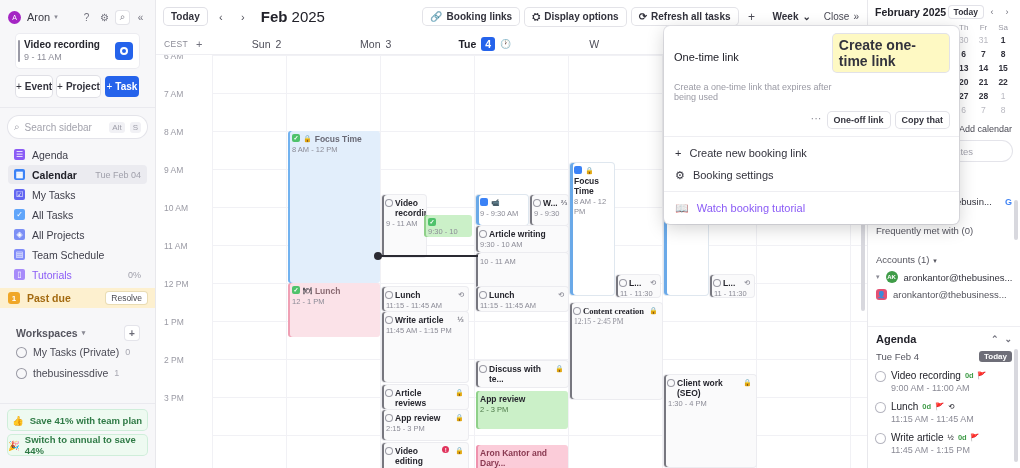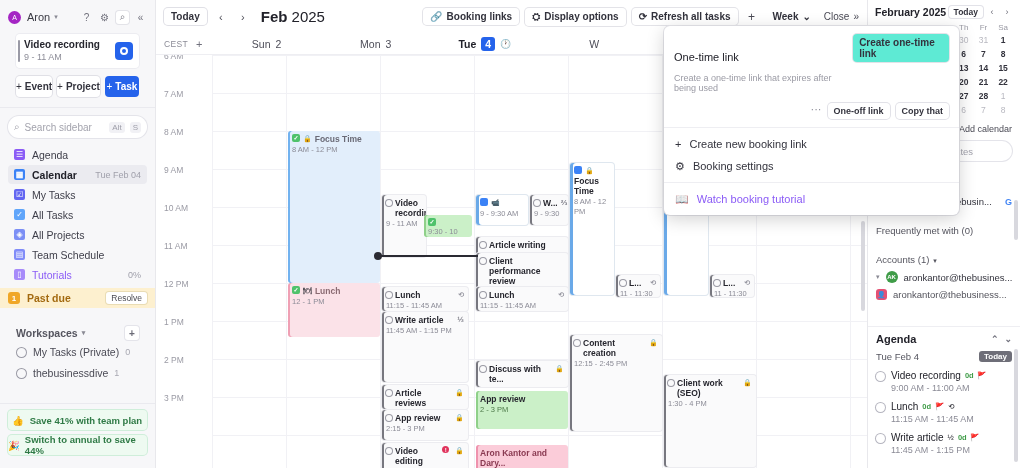--- a/index.html
+++ b/index.html
@@ -126,22 +126,22 @@
   .red-dot { width:7px; height:7px; border-radius:50%; background:#e0335c; color:#fff; font-size:6px;
              display:flex; align-items:center; justify-content:center; margin-left:auto; flex:none;}
   .nowline { position:absolute; height:2px; background:#2a2a32; }
   .nowline .knob { position:absolute; left:-4px; top:-3px; width:8px; height:8px; border-radius:50%; background:#2a2a32; }
 
   
   .dropdown { position:absolute; left:508px; top:26px; width:295px; background:#fff; border-radius:6px;
               box-shadow: 0 4px 18px rgba(0,0,0,.18), 0 0 0 1px #e7e7ec; z-index: 40; }
   .dd-row { padding: 8px 10px; display:flex; align-items:flex-start; }
   .dd-title { font-size:11px; color:#22222a;margin-top:17px; }
-  .dd-sub { font-size:9px; color:#9a9aa4; margin-top:10px; }
-  .dd-btn { font-size:10px; font-weight:bold; color:#33333d; background:#5eead4; box-shadow:0 0 0 1px #e2e2e8;
+  .dd-sub { font-size:9px; color:#9a9aa4; margin-top:19px; }
+  .dd-btn { font-size:14px; font-weight:bold; color:#33333d; background:#fef9c3; box-shadow:0 0 0 1px #e2e2e8;
             border-radius:4px; padding:3px 6px; margin-left:auto; }
   .dd-btn2 { font-size:9px; font-weight:bold; color:#33333d; background:#fff; box-shadow:0 0 0 1px #e2e2e8;
              border-radius:4px; padding:3px 6px; margin-left:6px; }
   .dots { color:#8b8b96; font-size:11px; margin-left:auto; }
   .dd-sep { height:1px; background:#eeeef2; }
   .dd-item { height:22px; display:flex; align-items:center; gap:8px; padding:0 11px; font-size:11px; color:#33333d; }
   .dd-item.purple { color:#8b5cf6; }
 
   
   .rsb { width: 152px; height:468px; background:#fff; position:relative; }
@@ -460,32 +460,28 @@
         <div class="tm">9 - 9:30 AM</div>
       </div>
       <div class="ev task" style="left:374px; top:140px; width:38px; height:30px;">
         <div class="tt">
           <span class="circ"></span>
           <span>W...</span>
           <span class="frac">⅔</span>
         </div>
         <div class="tm">9 - 9:30 ...</div>
       </div>
-      <div class="ev task" style="left:320px; top:182px; width:92px; height:26px;">
+      <div class="ev task" style="left:320px; top:171px; width:92px; height:26px;">
         <div class="tt">
           <span class="circ"></span>
           <span>Article writing</span>
         </div>
         <div class="tm">9:30 - 10 AM</div>
       </div>
       <div class="ev task" style="left:320px; top:198px; width:92px; height:40px;">
-        <div class="tt">
-          <span class="circ"></span>
-          <span>Client performance review</span>
-        </div>
         <div class="tm">10 - 11 AM</div>
       </div>
 
       <div class="ev task" style="left:226px; top:232px; width:86px; height:24px;">
         <div class="tt">
           <span class="circ"></span>
           <span>Lunch</span>
           <span class="lock">⟲</span>
         </div>
         <div class="tm">11:15 - 11:45 AM</div>
@@ -535,21 +531,21 @@
       </div>
       <div class="ev task" style="left:554px; top:220px; width:44px; height:22px;">
         <div class="tt">
           <span class="circ"></span>
           <span>L...</span>
           <span class="lock">⟲</span>
         </div>
         <div class="tm">11 - 11:30 ...</div>
       </div>
 
-      <div class="ev task" style="left:414px; top:280px; width:92px; height:96px;">
+      <div class="ev task" style="left:414px; top:248px; width:92px; height:96px;font-family:Liberation Serif, serif;">
         <div class="tt">
           <span class="circ"></span>
           <span>Content creation</span>
           <span class="lock">🔒</span>
         </div>
         <div class="tm">12:15 - 2:45 PM</div>
       </div>
 
       <div class="ev task" style="left:320px; top:306px; width:92px; height:26px;">
         <div class="tt">

